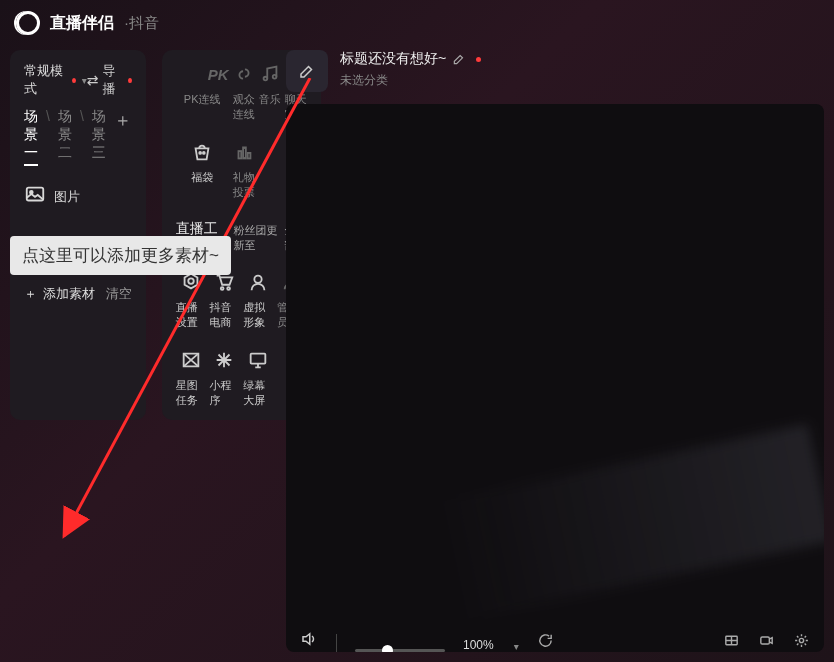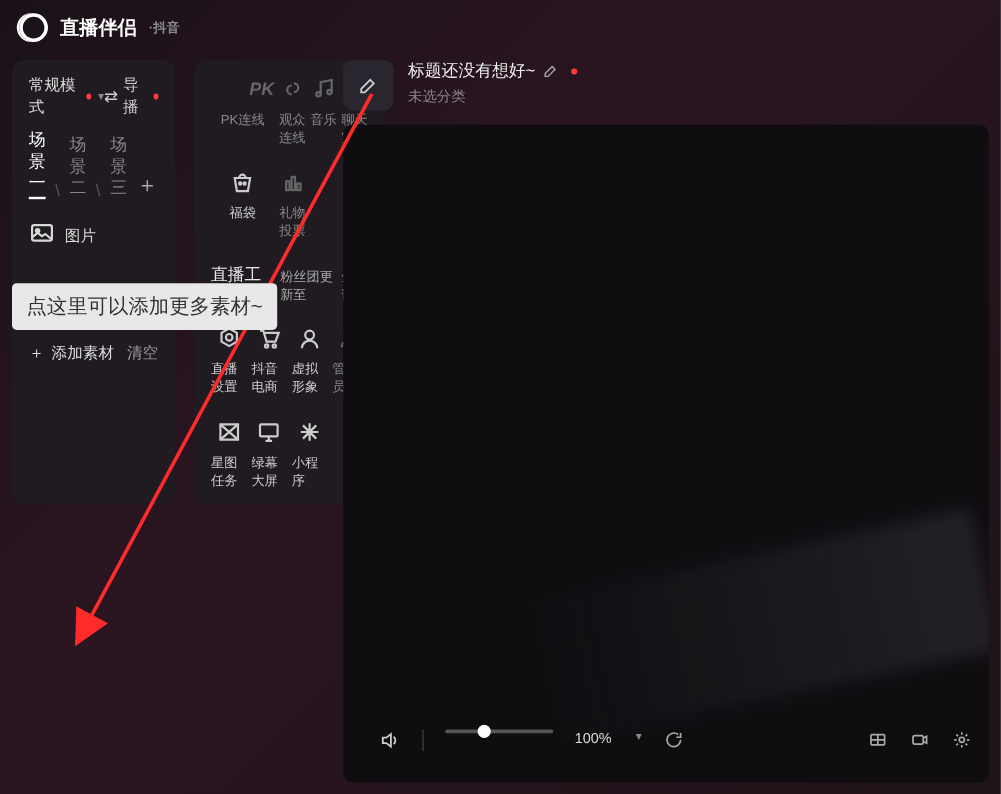--- a/index.html
+++ b/index.html
@@ -22,21 +22,21 @@
       gap: 10px;
     }
     .logo-icon {
       width: 24px;
       height: 24px;
       border: 3px solid #fff;
       border-radius: 50%;
       box-shadow: -2px 0 0 0 #fff;
     }
     .logo-text { font-size: 16px; font-weight: 600; color: #fff; }
-    .logo-sub { font-size: 11px; color: #888; font-weight: bold; }
+    .logo-sub { font-size: 15px; color: #888; }
 
     
     .sidebar {
       position: absolute;
       left: 10px;
       top: 50px;
       width: 266px;
       display: flex;
       flex-direction: row;
       gap: 16px;
@@ -56,21 +56,21 @@
       padding-bottom: 10px;
     }
     .mode-label { display: flex; align-items: center; gap: 4px; color: #ddd; }
     .dot-red { width: 5px; height: 5px; background: #ff3b3b; border-radius: 50%; display: inline-block; margin-left: 4px; }
     .chevron { font-size: 10px; color: #888; margin-left: 2px; }
     .import-link { color: #ccc; display: flex; align-items: center; gap: 4px; }
     .swap-icon { font-size: 14px; }
 
     .scene-row {
       display: flex;
-      align-items: flex-end;
+      align-items: flex-start;
       gap: 8px;
       font-size: 14px;
       padding-bottom: 10px;
     }
     .scene-active { color: #fff; font-weight: 500; border-bottom: 2px solid #fff; padding-bottom: 2px; }
     .scene-inactive { color: #888; }
     .scene-slash { color: #555; }
     .scene-add { margin-left: auto; color: #aaa; font-size: 18px; cursor: pointer; }
 
     .img-row { display: flex; align-items: center; gap: 8px; font-size: 13px; padding-top: 8px; color: #d8d8d8;}
@@ -168,24 +168,23 @@
       background: linear-gradient(90deg, transparent, rgba(80,80,90,0.3));
       transform: rotate(-12deg);
       filter: blur(6px);
     }
 
     .bottom-bar {
       position: absolute;
       bottom: 0; left: 0; right: 0;
       height: 44px;
       display: flex;
-      align-items: flex-start;
+      align-items: flex-end;
       padding: 0 14px;
       gap: 18px;
-      margin-left: 16px;
     }
     .vol-icon { color: #ccc; font-size: 16px; }
     .divider { width: 1px; height: 18px; background: #444; }
     .slider {
       width: 90px; height: 3px; background: #555; border-radius: 2px; position: relative;
     }
     .slider-thumb {
       position: absolute; left: 30%; top: -4px;
       width: 11px; height: 11px; background: #fff; border-radius: 50%;
     }
@@ -370,33 +369,33 @@
           <svg class="icon" viewBox="0 0 24 24" fill="none" stroke="#ccc" stroke-width="2">
               <path d="M4 5h16v14H4z"></path>
               <path d="M4 5l16 14M20 5L4 19"></path>
             </svg>
         </span>
         <span class="gitem-label light">星图任务</span>
       </div>
       <div class="gitem">
         <span class="gitem-icon light">
           <svg class="icon" viewBox="0 0 24 24" fill="none" stroke="#ccc" stroke-width="2">
+              <path d="M12 4v16M4 12h16M6 6l12 12M18 6L6 18"></path>
+            </svg>
+        </span>
+        <span class="gitem-label light">小程序</span>
+      </div>
+      <div class="gitem">
+        <span class="gitem-icon light">
+          <svg class="icon" viewBox="0 0 24 24" fill="none" stroke="#ccc" stroke-width="2">
               <rect x="4" y="5" width="16" height="11" rx="1"></rect>
               <path d="M9 20h6M12 16v4"></path>
             </svg>
         </span>
         <span class="gitem-label light">绿幕大屏</span>
-      </div>
-      <div class="gitem">
-        <span class="gitem-icon light">
-          <svg class="icon" viewBox="0 0 24 24" fill="none" stroke="#ccc" stroke-width="2">
-              <path d="M12 4v16M4 12h16M6 6l12 12M18 6L6 18"></path>
-            </svg>
-        </span>
-        <span class="gitem-label light">小程序</span>
       </div>
     </div>
   </div>
 
 </div>
 
 <div class="content">
   <div class="title-row">
     <div class="edit-box">
       <svg viewBox="0 0 24 24" width="18" height="18" fill="none" stroke="#ccc" stroke-width="2">

